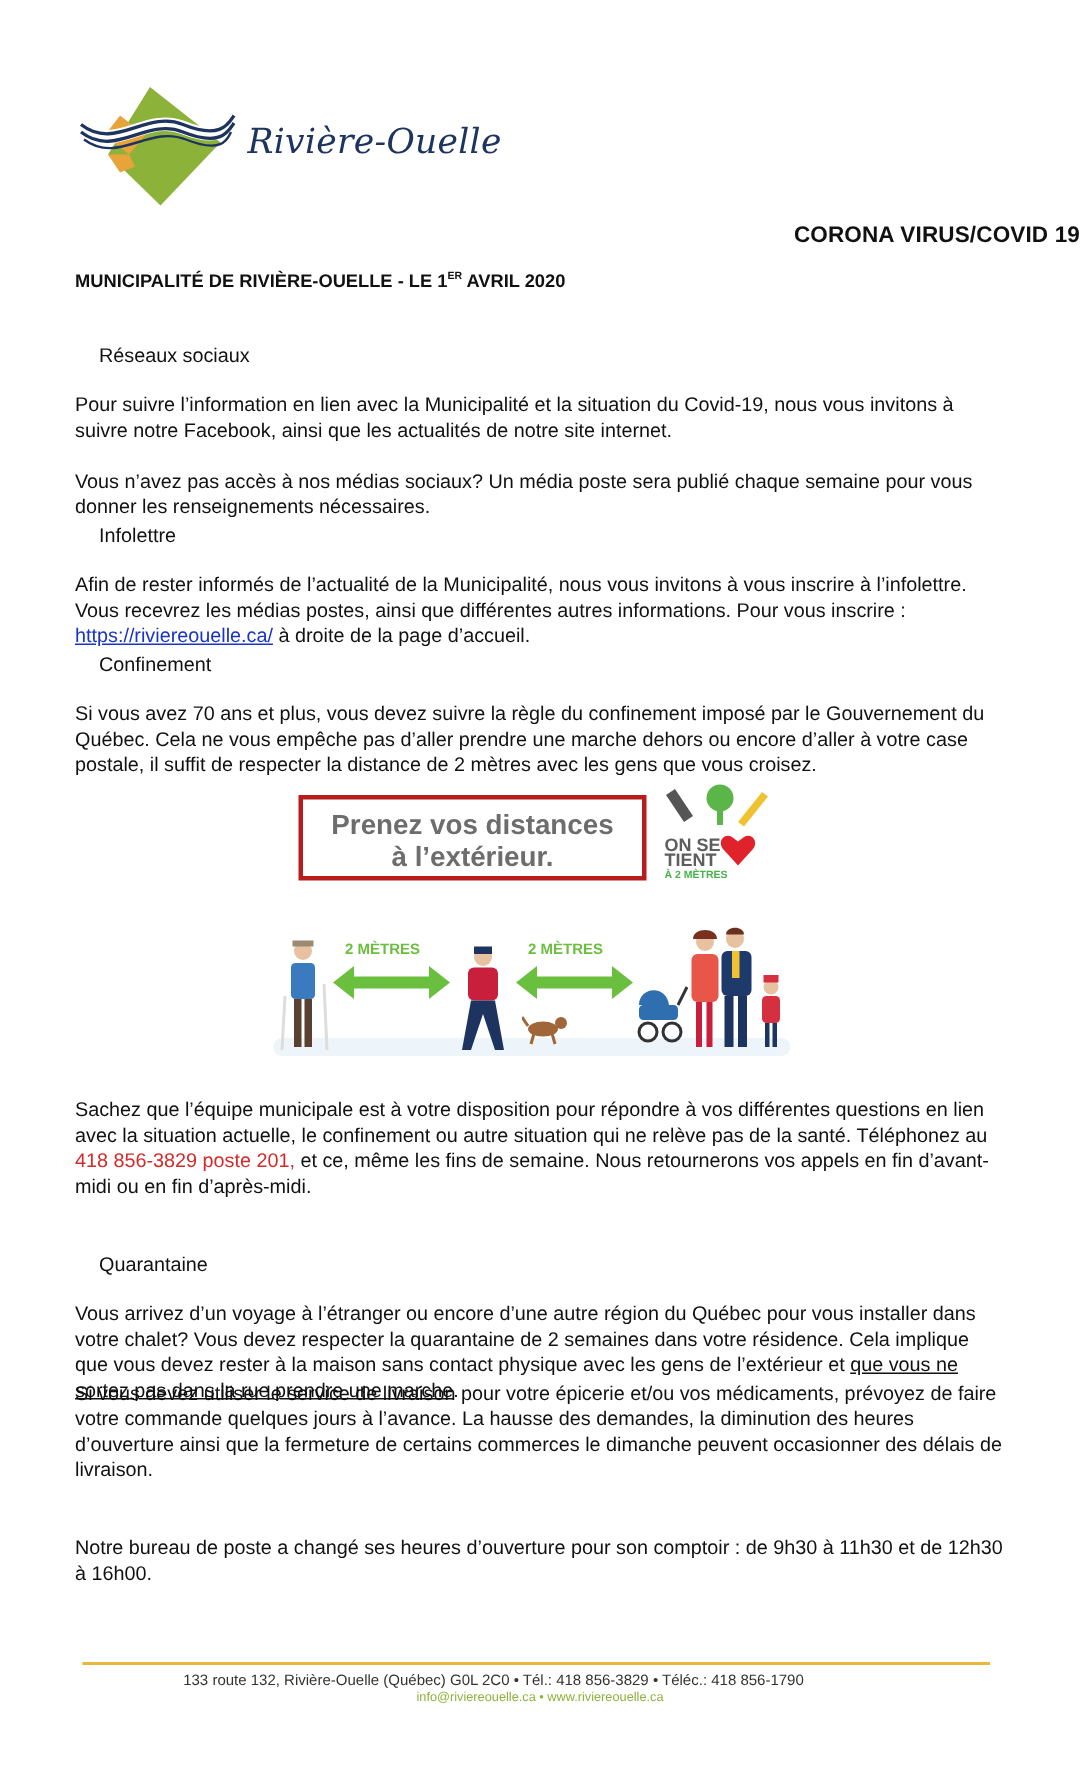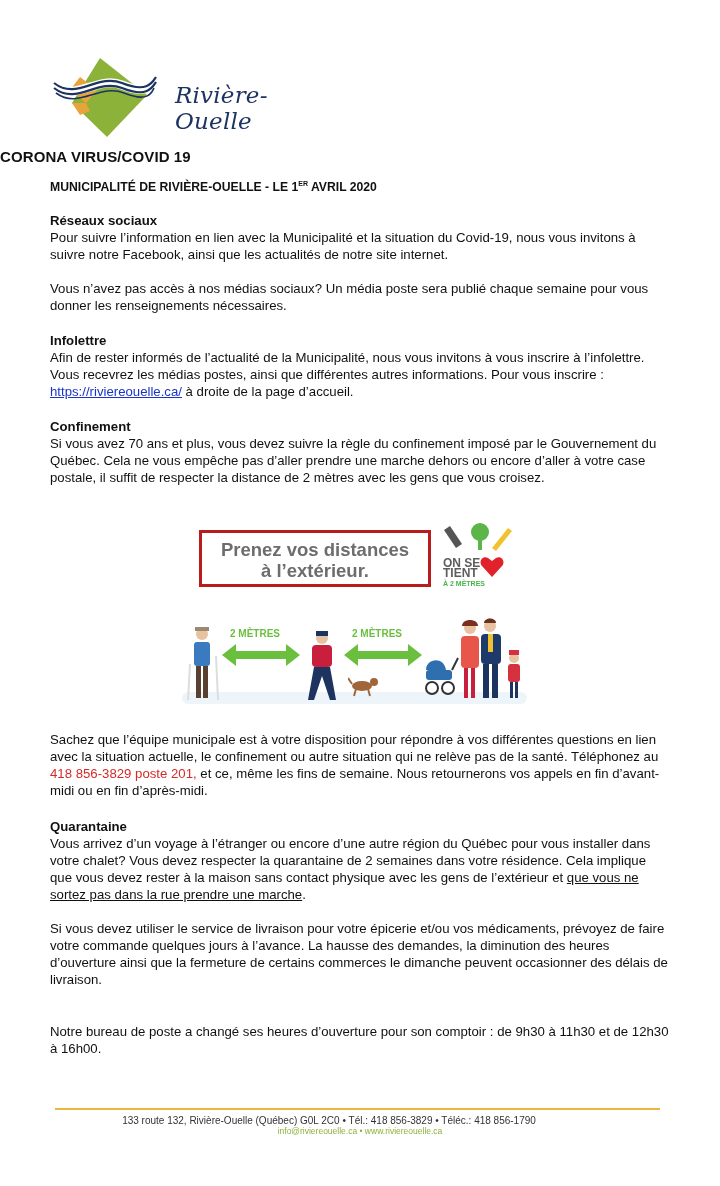--- a/index.html
+++ b/index.html
@@ -3,30 +3,30 @@
 <meta charset="utf-8">
 <style>
   html, body { margin: 0; padding: 0; background: #ffffff; }
   body { width: 720px; height: 1186px; position: relative; overflow: hidden;
          font-family: "Liberation Sans", sans-serif; color: #111; }
   .page { position: absolute; left: 0; top: 0; width: 720px; height: 1186px; }
 
   
   .logo { position: absolute; left: 52px; top: 55px; width: 290px; height: 85px; }
   .logo svg { position: absolute; left: 0; top: 0; }
-  .logo-text { position: absolute; left: 123px; top: 27px; font-family: "DejaVu Serif", serif;
+  .logo-text { position: absolute; left: 113px; top: 27px; font-family: "DejaVu Serif", serif;
                font-style: italic; font-size: 23px; color: #1d3461; letter-spacing: 0.2px; }
 
-  .title { position: absolute; left: 0; width: 720px; top: 148px; text-align: left;
+  .title { position: absolute; left: 0; width: 720px; top: 148px; text-align: right;
            font-weight: bold; font-size: 15px; letter-spacing: 0.1px; }
   .subtitle { position: absolute; left: 50px; top: 180px; font-weight: bold; font-size: 12.2px; }
   .subtitle sup { font-size: 7px; vertical-align: 5px; }
 
   .block { position: absolute; left: 50px; width: 620px; font-size: 13.2px; line-height: 17px; }
-  .block h3 { margin: 0; font-size: 13.2px; font-weight: bold; line-height: 17px; }
+  .block h3 { margin: 16px; font-size: 13.2px; font-weight: normal; line-height: 17px; }
   .block p { margin: 0; }
   .link { color: #1a33c9; text-decoration: underline; cursor: pointer; }
   .red { color: #d42a2a; }
   .u { text-decoration: underline; }
 
   
   .banner { position: absolute; left: 199px; top: 530px; width: 232px; height: 57px;
             border: 3px solid #b91c1c; text-align: center; font-weight: bold; color: #6d6d6d;
             font-size: 18.5px; line-height: 21px; box-sizing: border-box; padding-top: 6px; }
   .onse { position: absolute; left: 440px; top: 522px; width: 75px; height: 72px; }

